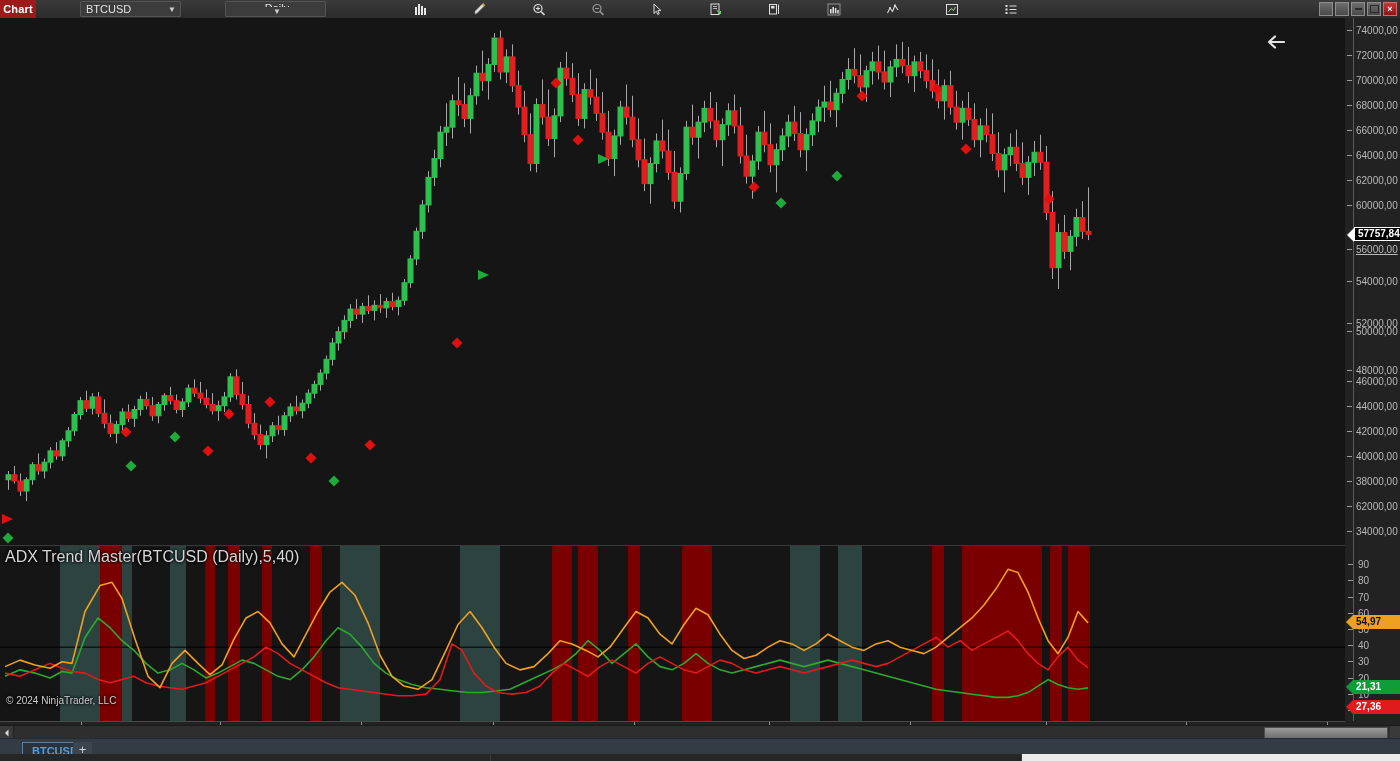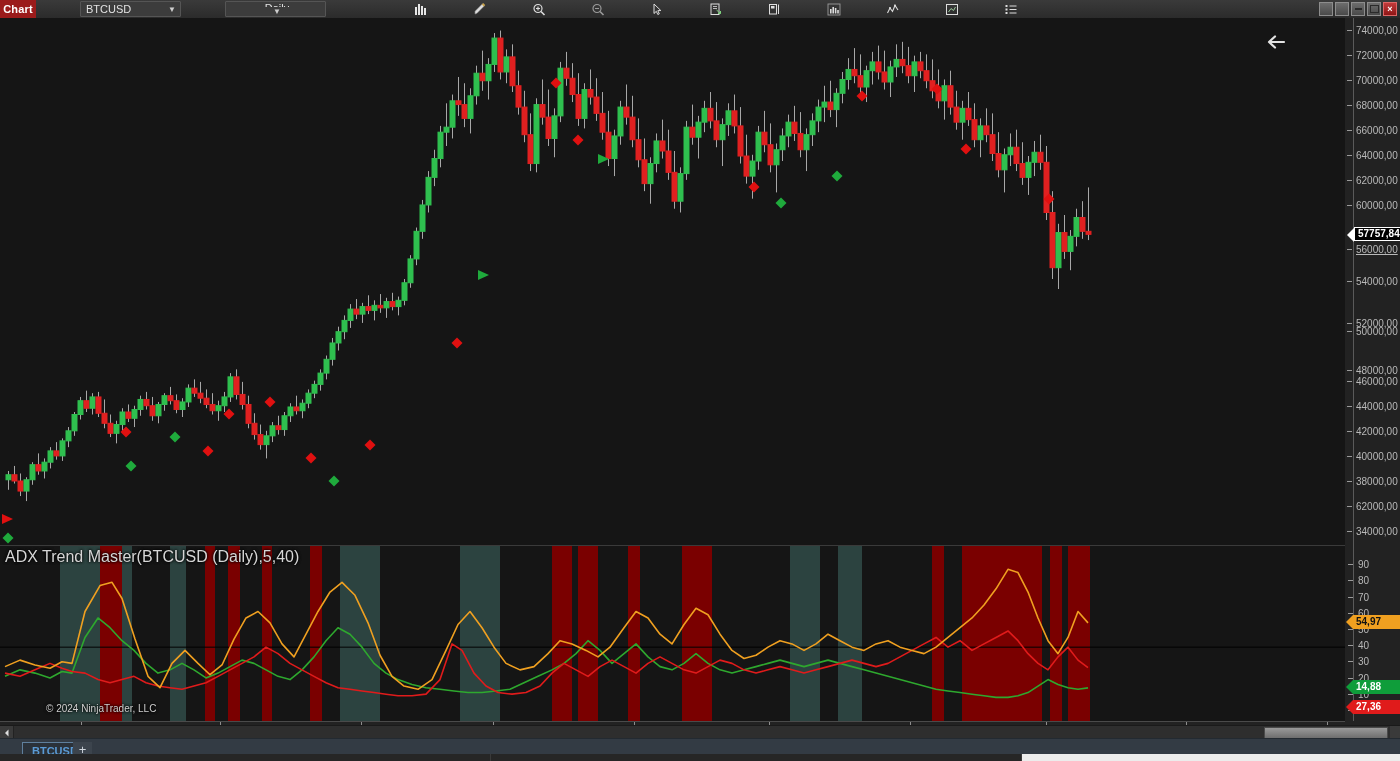--- a/index.html
+++ b/index.html
@@ -69,22 +69,22 @@
   .tag.dim{left:8px;width:47px;background:#e01b1b;color:#fff;}
   .tag.dim .pt{border-right:7px solid #e01b1b;}
   .tag.dip{left:8px;width:47px;background:#0f9d3a;color:#fff;}
   .tag.dip .pt{border-right:7px solid #0f9d3a;}
 
   .tlbl{position:absolute;top:6px;font-size:10px;color:#c4c4c4;transform:translateX(-50%);white-space:nowrap;}
   .ttick{position:absolute;top:0;width:1px;height:4px;background:#8d8d8d;}
 
   .indlabel{position:absolute;left:5px;top:2px;font-size:16px;color:#d6d6d6;z-index:9;
             text-shadow:0 0 3px #000,0 0 3px #000;}
-  .copyright{position:absolute;left:6px;bottom:8px;font-size:10px;color:#cfcfcf;z-index:9;
-             text-shadow:0 0 3px #000,0 0 3px #000;margin-left:40px;}
+  .copyright{position:absolute;left:6px;bottom:16px;font-size:10px;color:#cfcfcf;z-index:9;
+             text-shadow:0 0 3px #000,0 0 3px #000;}
   .backarrow{position:absolute;right:55px;top:11px;width:30px;height:26px;z-index:9;
              display:flex;align-items:center;justify-content:center;}
 
   
   .hscroll{position:absolute;left:0;top:725px;width:1400px;height:13px;
            background:#2e2e2e;border-top:1px solid #1a1a1a;}
   .hscroll .arrowL{position:absolute;left:0;top:0;width:13px;height:13px;
                    background:#3a3a3a;border-right:1px solid #222;
                    display:flex;align-items:center;justify-content:center;}
   .hscroll .arrowR{position:absolute;right:0;top:0;width:10px;height:13px;background:#3a3a3a;}
@@ -703,21 +703,21 @@
           <div class="indtick" style="top: 149.789px;">10</div>
           <div class="indtick" style="top: 166px;">0</div>
         </div>
       <div class="tag adx" id="tag-adx" style="top: 69.8907px;">
         <span class="pt"></span><span>54,97</span>
       </div>
       <div class="tag dim" id="tag-dim" style="top: 109px; margin-top: 46px;">
         <span class="pt"></span><span>27,36</span>
       </div>
       <div class="tag dip" id="tag-dip" style="top: 134.879px;">
-        <span class="pt"></span><span>14,88</span>
+        <span class="pt"></span><span>21,31</span>
       </div>
     </div>
 
     <div class="timeaxis" id="time-axis">
         <div class="ttick" style="left: 81px;"></div>
         <div class="tlbl" style="left: 81px;">Dec</div>
         <div class="ttick" style="left: 220px;"></div>
         <div class="tlbl" style="left: 220px;">24</div>
         <div class="ttick" style="left: 361px;"></div>
         <div class="tlbl" style="left: 361px;">Feb</div>

